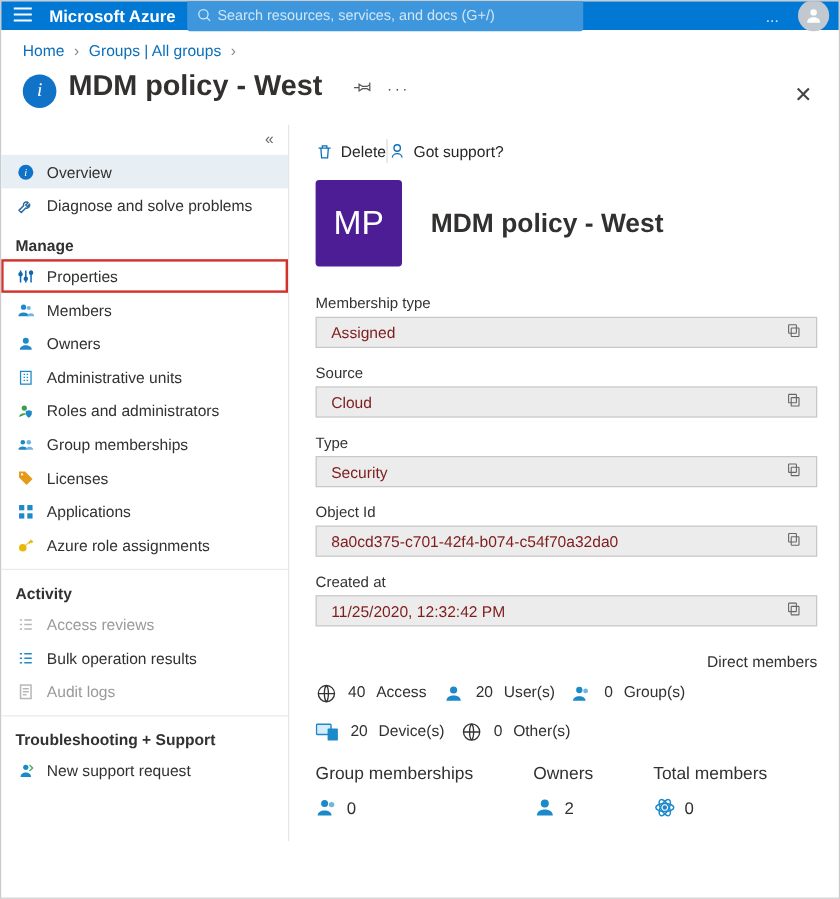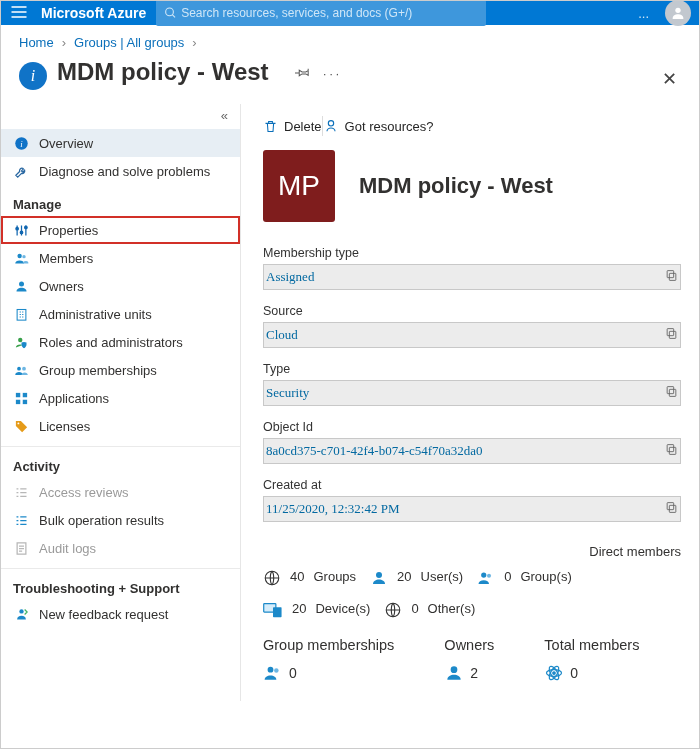--- a/index.html
+++ b/index.html
@@ -116,37 +116,36 @@
     padding: 4px 0 14px 0;
   }
   .cmdbtn {
     display: flex; align-items: center; gap: 6px;
     color: #262626; cursor: pointer; font-size: 13px;
   }
   .cmd-sep { width: 1px; height: 20px; background: #ddd; }
 
   .card-header { display: flex; align-items: center; gap: 24px; margin-bottom: 24px; }
   .group-tile {
-    width: 72px; height: 72px; background: #7f1d1d;
+    width: 72px; height: 72px; background: #4c1d95;
     color: #fff; display: flex; align-items: center; justify-content: center;
     font-size: 28px; font-weight: 400; border-radius: 3px;
   }
   .group-title { font-size: 22px; font-weight: 700; }
 
   .field { margin-bottom: 14px; }
   .field-label { font-size: 12.5px; color: #333; margin-bottom: 4px; }
   .field-box {
     display: flex; align-items: center;
     background: #ececec;
     border: 1px solid #c8c8c8;
-    height: 26px; padding: 0 2px;
+    height: 26px; padding: 0 12px;
     font-size: 13px;
-    color: #0369a1;
+    color: #7f1d1d;
     justify-content: space-between;
-    font-family: Liberation Serif, serif;
   }
   .copy-icn { color: #666; cursor: pointer; }
 
   
   .summary-h { font-size: 13px; margin: 22px 0 10px 0; text-align: right; }
   .direct-row { display: flex; gap: 14px; flex-wrap: wrap; align-items:center;}
   .stat { display: flex; gap: 9px; font-size: 13px;}
   .stat svg { vertical-align: middle; }
 
   .triple-row { display: flex; gap: 50px; margin-top: 18px; }
@@ -289,37 +288,46 @@
             <circle cx="8" cy="9" r="3"></circle>
             <circle cx="16" cy="9" r="3" fill="#6db6e3"></circle>
             <path d="M2 19c0-3 3-4.5 6-4.5s6 1.5 6 4.5H2z"></path>
             <path d="M12 19c0-2 2-4 5-4s5 2 5 4h-10z" fill="#6db6e3"></path>
           </svg>
         </span>
       <span>Group memberships</span>
     </div>
     <div class="nav-item">
       <span class="nav-icon">
+          <svg width="15" height="15" viewBox="0 0 24 24" fill="#e59b19">
+            <path d="M3 3h8l10 10-8 8L3 11V3z"></path>
+            <circle cx="7" cy="7" r="1.5" fill="#fff"></circle>
+          </svg>
+        </span>
+      <span>Licenses</span>
+    </div>
+    <div class="nav-item">
+      <span class="nav-icon">
           <svg width="15" height="15" viewBox="0 0 24 24" fill="#1c89c9">
             <rect x="3" y="3" width="7" height="7"></rect>
             <rect x="14" y="3" width="7" height="7"></rect>
             <rect x="3" y="14" width="7" height="7"></rect>
             <rect x="14" y="14" width="7" height="7"></rect>
           </svg>
         </span>
       <span>Applications</span>
     </div>
     <div class="nav-item">
       <span class="nav-icon">
-          <svg width="15" height="15" viewBox="0 0 24 24" fill="#e59b19">
-            <path d="M3 3h8l10 10-8 8L3 11V3z"></path>
-            <circle cx="7" cy="7" r="1.5" fill="#fff"></circle>
-          </svg>
-        </span>
-      <span>Licenses</span>
+          <svg width="15" height="15" viewBox="0 0 24 24" fill="#e8b808">
+            <circle cx="8" cy="15" r="5"></circle>
+            <path d="M11 12l8-8 3 3-2 2-2-1-1 2-2-1-1 2-3 1z"></path>
+          </svg>
+        </span>
+      <span>Azure role assignments</span>
     </div>
 
     <div class="nav-section">Activity</div>
     <div class="nav-item dim">
       <span class="nav-icon">
           <svg width="15" height="15" viewBox="0 0 24 24" fill="none" stroke="#b7b7b7" stroke-width="2">
             <path d="M4 6h3M4 12h3M4 18h3M10 6h10M10 12h10M10 18h10"></path>
           </svg>
         </span>
       <span>Access reviews</span>
@@ -344,40 +352,40 @@
 
     <div class="nav-section">Troubleshooting + Support</div>
     <div class="nav-item">
       <span class="nav-icon">
           <svg width="15" height="15" viewBox="0 0 24 24" fill="#1c89c9">
             <circle cx="12" cy="7" r="3.5"></circle>
             <path d="M5 20c0-4 3-6 7-6s7 2 7 6H5z"></path>
             <path d="M17 4l4 4-4 4" fill="none" stroke="#46b566" stroke-width="2"></path>
           </svg>
         </span>
-      <span>New feedback request</span>
+      <span>New support request</span>
     </div>
   </div>
 
   <div class="main">
 
     <div class="cmdbar">
       <div class="cmdbtn">
         <svg width="15" height="15" viewBox="0 0 24 24" fill="none" stroke="#0a6fba" stroke-width="1.7">
             <path d="M4 7h16M9 7V4h6v3M7 7l1 13h8l1-13"></path>
           </svg>
         <span>Delete</span>
       </div>
       <div class="cmd-sep"></div>
       <div class="cmdbtn">
         <svg width="16" height="16" viewBox="0 0 24 24" fill="none" stroke="#0a6fba" stroke-width="1.7">
             <circle cx="12" cy="8" r="4"></circle>
             <path d="M6 20c0-3 3-5 6-5s6 2 6 5"></path>
           </svg>
-        <span>Got resources?</span>
+        <span>Got support?</span>
       </div>
     </div>
 
     <div class="card-header">
       <div class="group-tile">MP</div>
       <div class="group-title">MDM policy - West</div>
     </div>
 
     <div class="field">
       <div class="field-label">Membership type</div>
@@ -435,21 +443,21 @@
     </div>
 
     <div class="summary-h">Direct members</div>
     <div class="direct-row">
       <div class="stat">
         <svg width="18" height="18" viewBox="0 0 24 24" fill="none" stroke="#333" stroke-width="1.5">
             <circle cx="12" cy="12" r="9"></circle>
             <path d="M3 12h18M12 3c3 3 3 15 0 18M12 3c-3 3-3 15 0 18"></path>
           </svg>
         <span>40</span>
-          <span> Groups</span>
+          <span> Access</span>
       </div>
       <div class="stat">
         <svg width="18" height="18" viewBox="0 0 24 24" fill="#1c89c9">
             <circle cx="12" cy="8" r="4"></circle>
             <path d="M4 20c0-4 4-6 8-6s8 2 8 6H4z"></path>
           </svg>
         <span>20</span>
           <span> User(s)</span>
       </div>
       <div class="stat">

